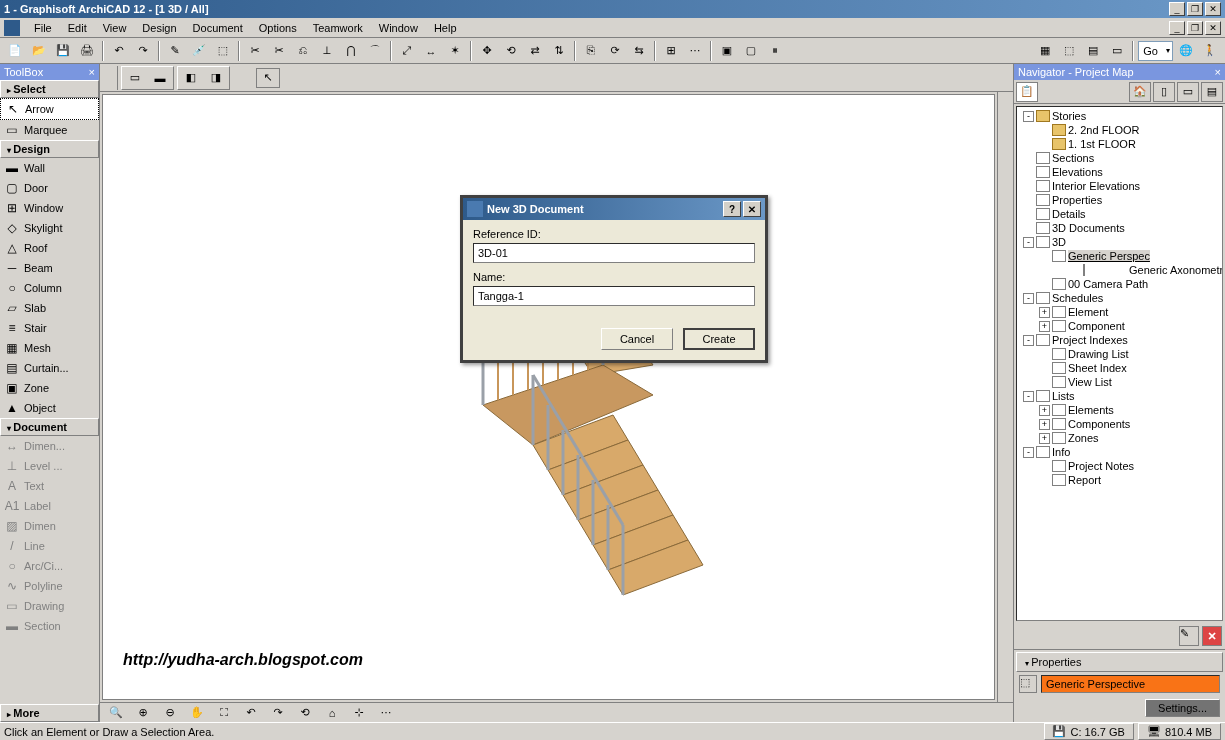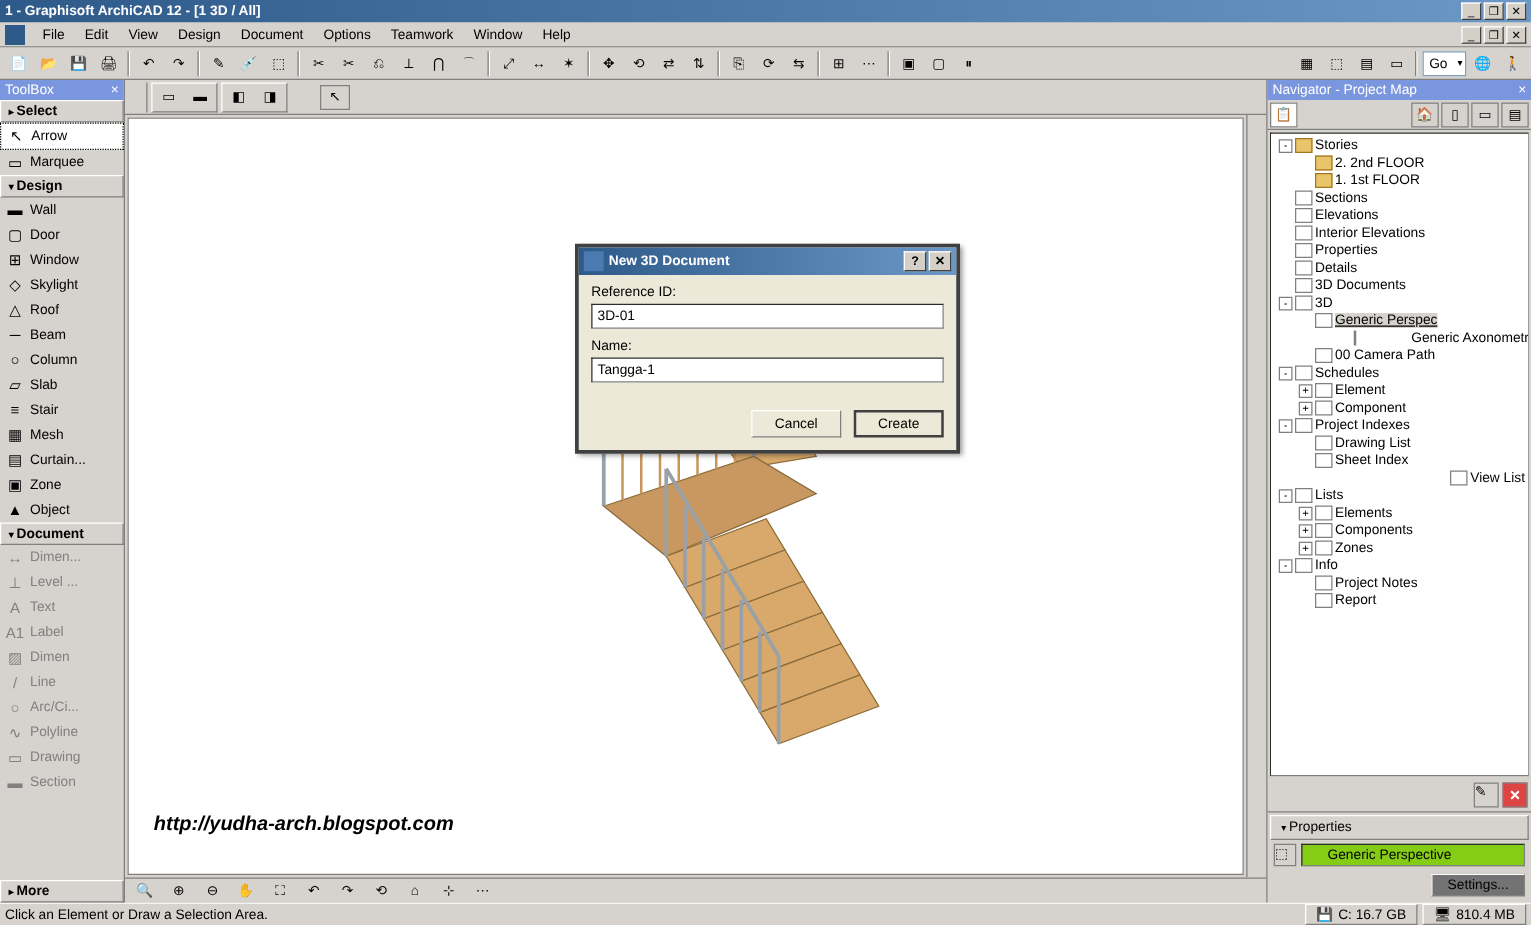--- a/index.html
+++ b/index.html
@@ -57,21 +57,21 @@
 .tree-icon.folder { background: #e8c46a; border: 1px solid #a07820; }
 .tree-icon.doc { background: #fff; border: 1px solid #808080; }
 .nav-bottom { padding: 3px; display: flex; gap: 3px; justify-content: flex-end; }
 .nav-bottom .sq { width: 20px; height: 20px; border: 1px solid #808080; background: #d6d3ce; }
 .nav-bottom .sq.red { background: #d44; color: #fff; display: flex; align-items: center; justify-content: center; font-weight: bold; }
 
 .props { border-top: 1px solid #808080; padding: 2px; }
 .props-header { background: #d6d3ce; padding: 3px 8px; border: 1px solid #fff; border-bottom-color: #808080; border-right-color: #808080; }
 .props-header::before { content: "▾ "; font-size: 8px; }
 .props-row { display: flex; align-items: center; padding: 3px; gap: 4px; }
-.props-field { flex: 1; background: #84cc16; border: 1px inset #808080; padding: 2px 20px; height: 18px; }
+.props-field { flex: 1; background: #f97316; border: 1px inset #808080; padding: 2px 4px; height: 18px; }
 .props-btn { border: 1px solid #808080; border-top-color: #fff; border-left-color: #fff; background: #737373; padding: 2px 12px; }
 
 .statusbar { height: 18px; background: #d6d3ce; border-top: 1px solid #fff; display: flex; align-items: center; padding: 0 4px; }
 .statusbar .seg { border: 1px solid #808080; border-top-color: #fff; border-left-color: #fff; padding: 1px 8px; margin-left: 4px; display: flex; align-items: center; gap: 4px; }
 
 .dialog { position: absolute; left: 460px; top: 195px; width: 308px; background: #ece9d8; border: 3px solid #404040; box-shadow: 2px 2px 4px rgba(0,0,0,0.4); z-index: 100; }
 .dialog-title { background: linear-gradient(to right, #2e5a8a, #6b98c7); color: #fff; height: 22px; display: flex; align-items: center; padding: 0 4px; font-weight: bold; }
 .dialog-title .dlg-icon { width: 16px; height: 16px; background: #4a7ab0; margin-right: 4px; }
 .dialog-title .dlg-btns { margin-left: auto; display: flex; gap: 2px; }
 .dialog-title .dlg-btn { width: 18px; height: 16px; background: #d4d0c8; border: 1px solid #fff; border-right-color: #404040; border-bottom-color: #404040; color: #000; display: flex; align-items: center; justify-content: center; font-size: 10px; }
@@ -470,21 +470,21 @@
         <div class="tree-item" style="padding-left: 20px;">
           <span style="width:11px;display:inline-block"></span>
           <span class="tree-icon doc"></span>
           <span class="lbl">Drawing List</span>
         </div>
         <div class="tree-item" style="padding-left: 20px;">
           <span style="width:11px;display:inline-block"></span>
           <span class="tree-icon doc"></span>
           <span class="lbl">Sheet Index</span>
         </div>
-        <div class="tree-item" style="padding-left: 20px; justify-content: flex-end;">
+        <div class="tree-item" style="padding-left: 20px;">
           <span style="width:11px;display:inline-block"></span>
           <span class="tree-icon doc"></span>
           <span class="lbl">View List</span>
         </div>
         <div class="tree-item" style="padding-left: 4px;">
           <span class="tree-toggle">-</span>
           <span class="tree-icon doc"></span>
           <span class="lbl">Lists</span>
         </div>
         <div class="tree-item" style="padding-left: 20px;">

